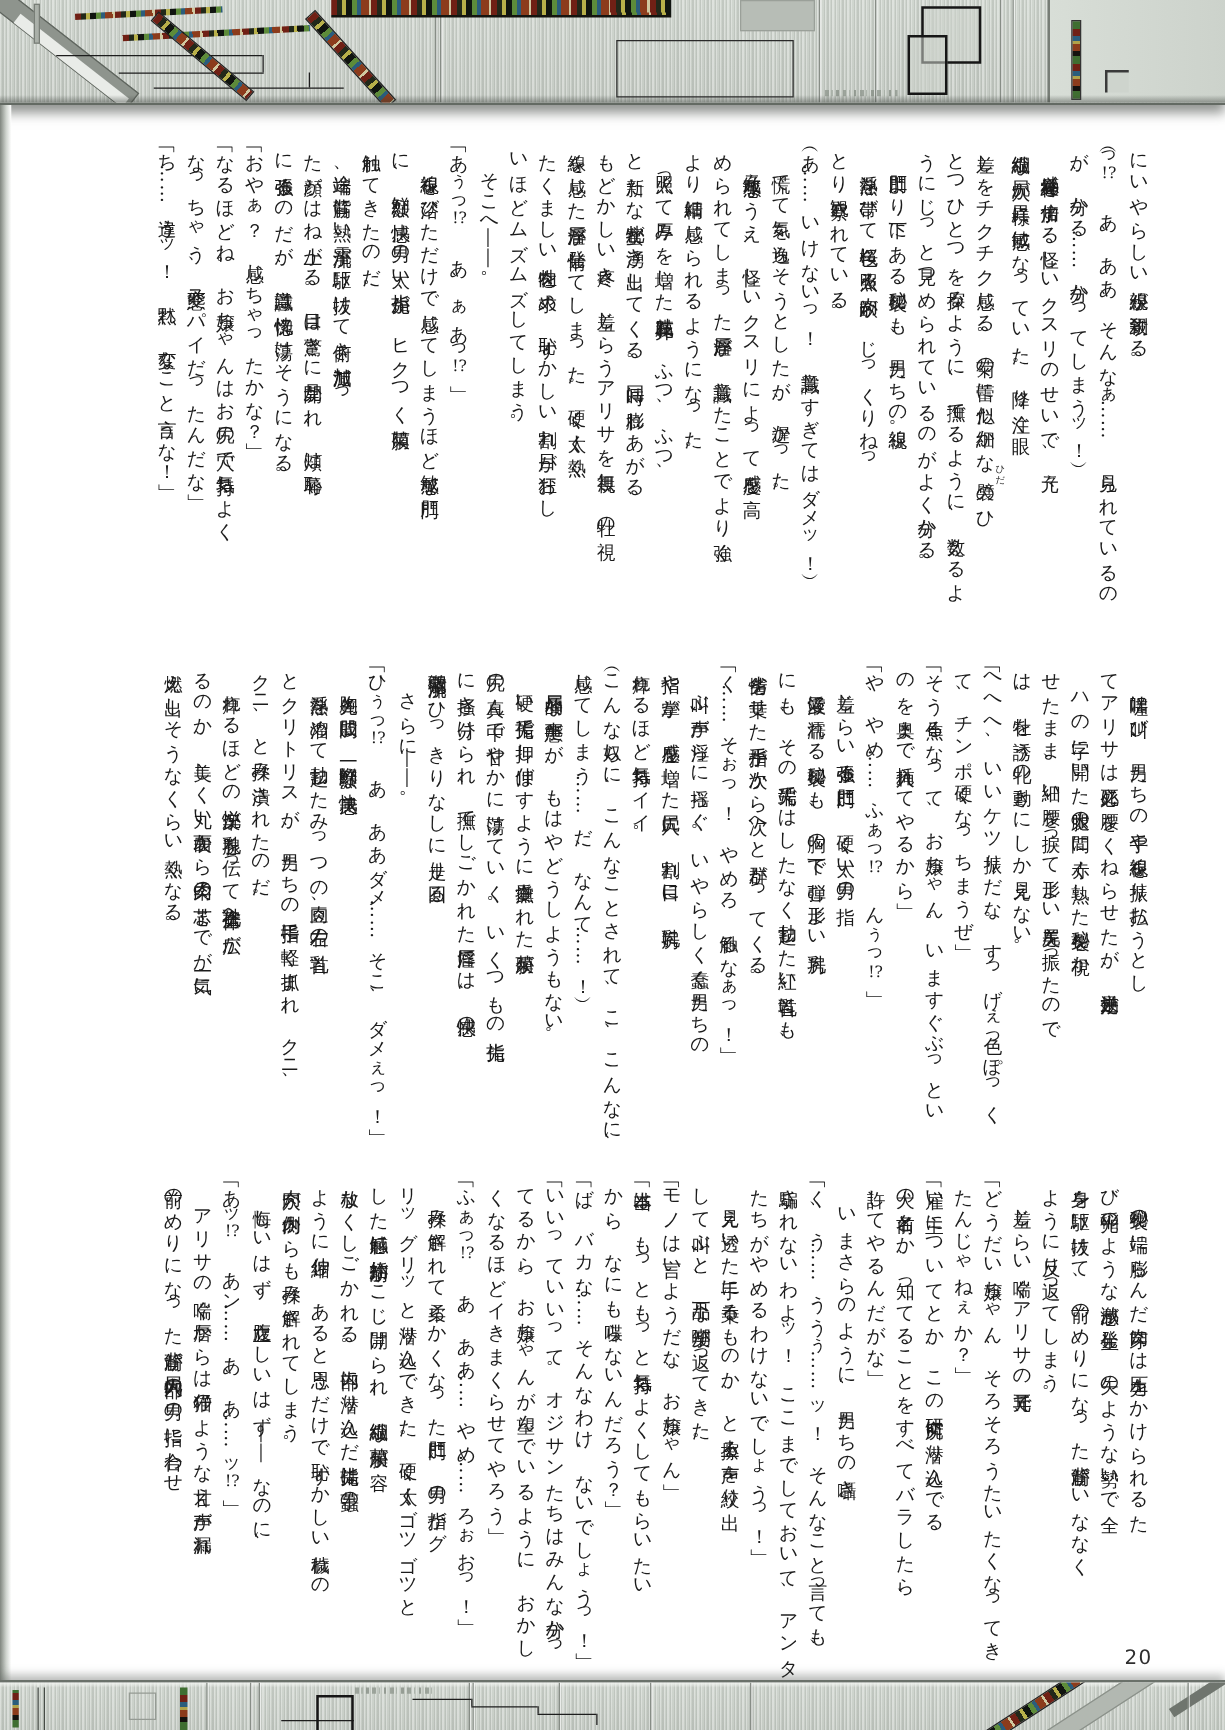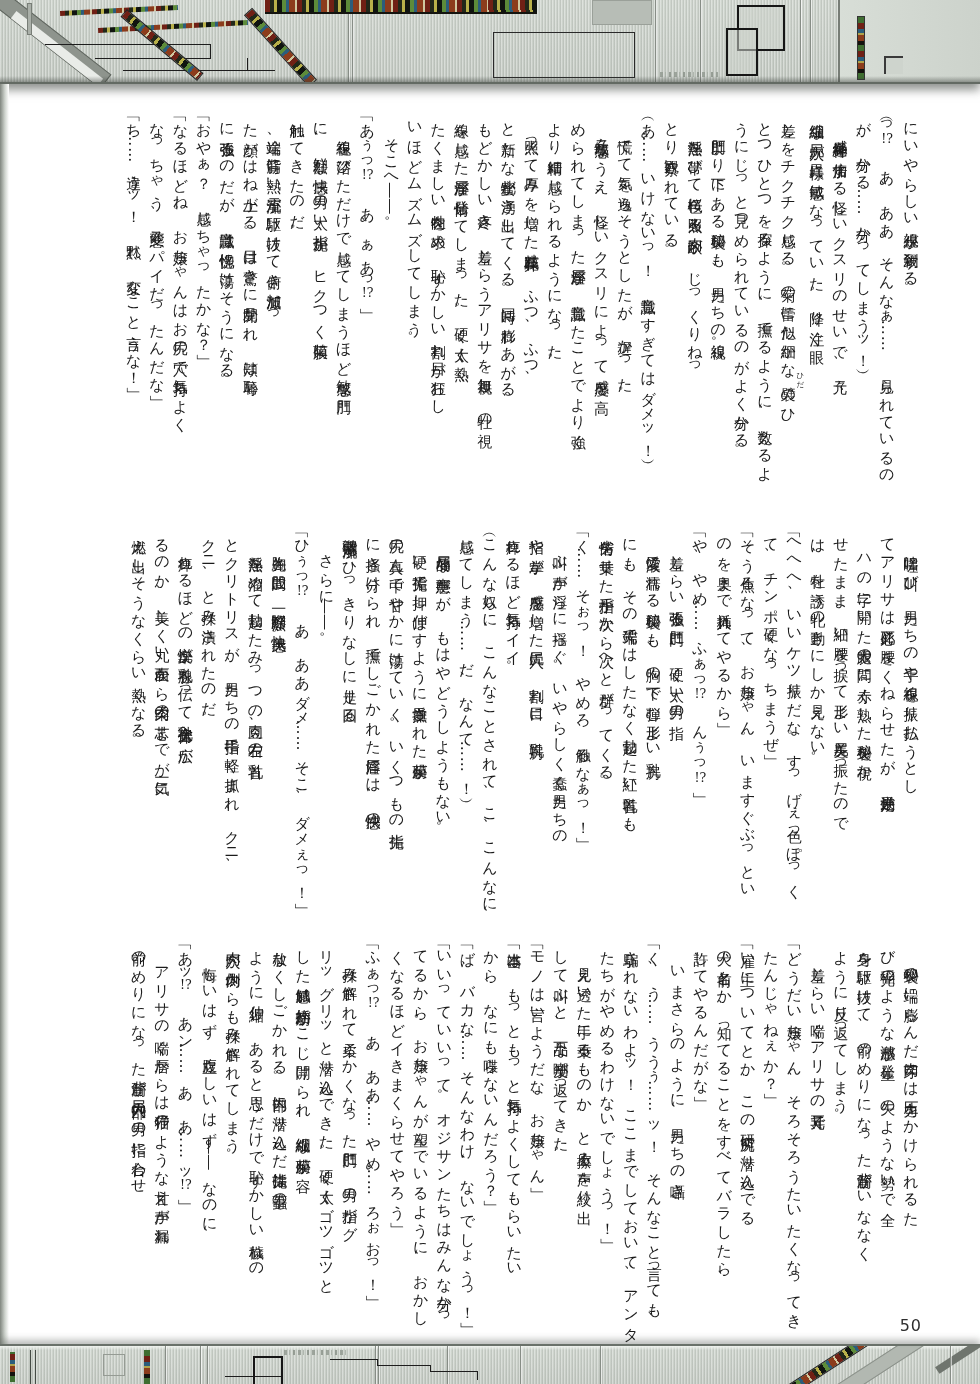--- a/index.html
+++ b/index.html
@@ -188,21 +188,21 @@
       <p>した感触に括約筋がこじ開けられ、繊細な菊膜が容</p>
       <p>赦なくしごかれる。内部に潜り込んだ指先は芋蟲の</p>
       <p>ように伸縮し、あると思うだけで恥ずかしい穢れの</p>
       <p>肉穴が内側からも揉み解されてしまう。</p>
       <p>　悔しいはず、腹立たしいはず――なのに、</p>
       <p>「あッ<span class="tcy">!?</span>　あン……あ、あ……ッ<span class="tcy">!?</span>」</p>
       <p>　アリサの喘ぐ唇からは仔猫のような甘え声が漏れ、</p>
       <p>前のめりになった背筋が尻穴内部の男の指に合わせ</p>
     </div>
 
-  <div class="page-number">50</div>
+  <div class="page-number">20</div>
 
   <div class="band band-bottom">
     <div class="glitch-v" style="left:10px;top:6px;width:5px;height:30px;"></div>
     <div class="vline" style="left:30px;top:4px;height:34px;border-color:#454b45;"></div>
     <div class="vline" style="left:35px;top:4px;height:34px;border-color:#454b45;"></div>
     <div style="position:absolute;left:103px;top:8px;width:20px;height:20px;border:1px solid #959b94;"></div>
     <div class="glitch-v" style="left:144px;top:4px;width:6px;height:34px;"></div>
     <div class="seam" style="left:165px"></div>
     <div class="seam" style="left:200px"></div>
     <div class="seam" style="left:207px"></div>

